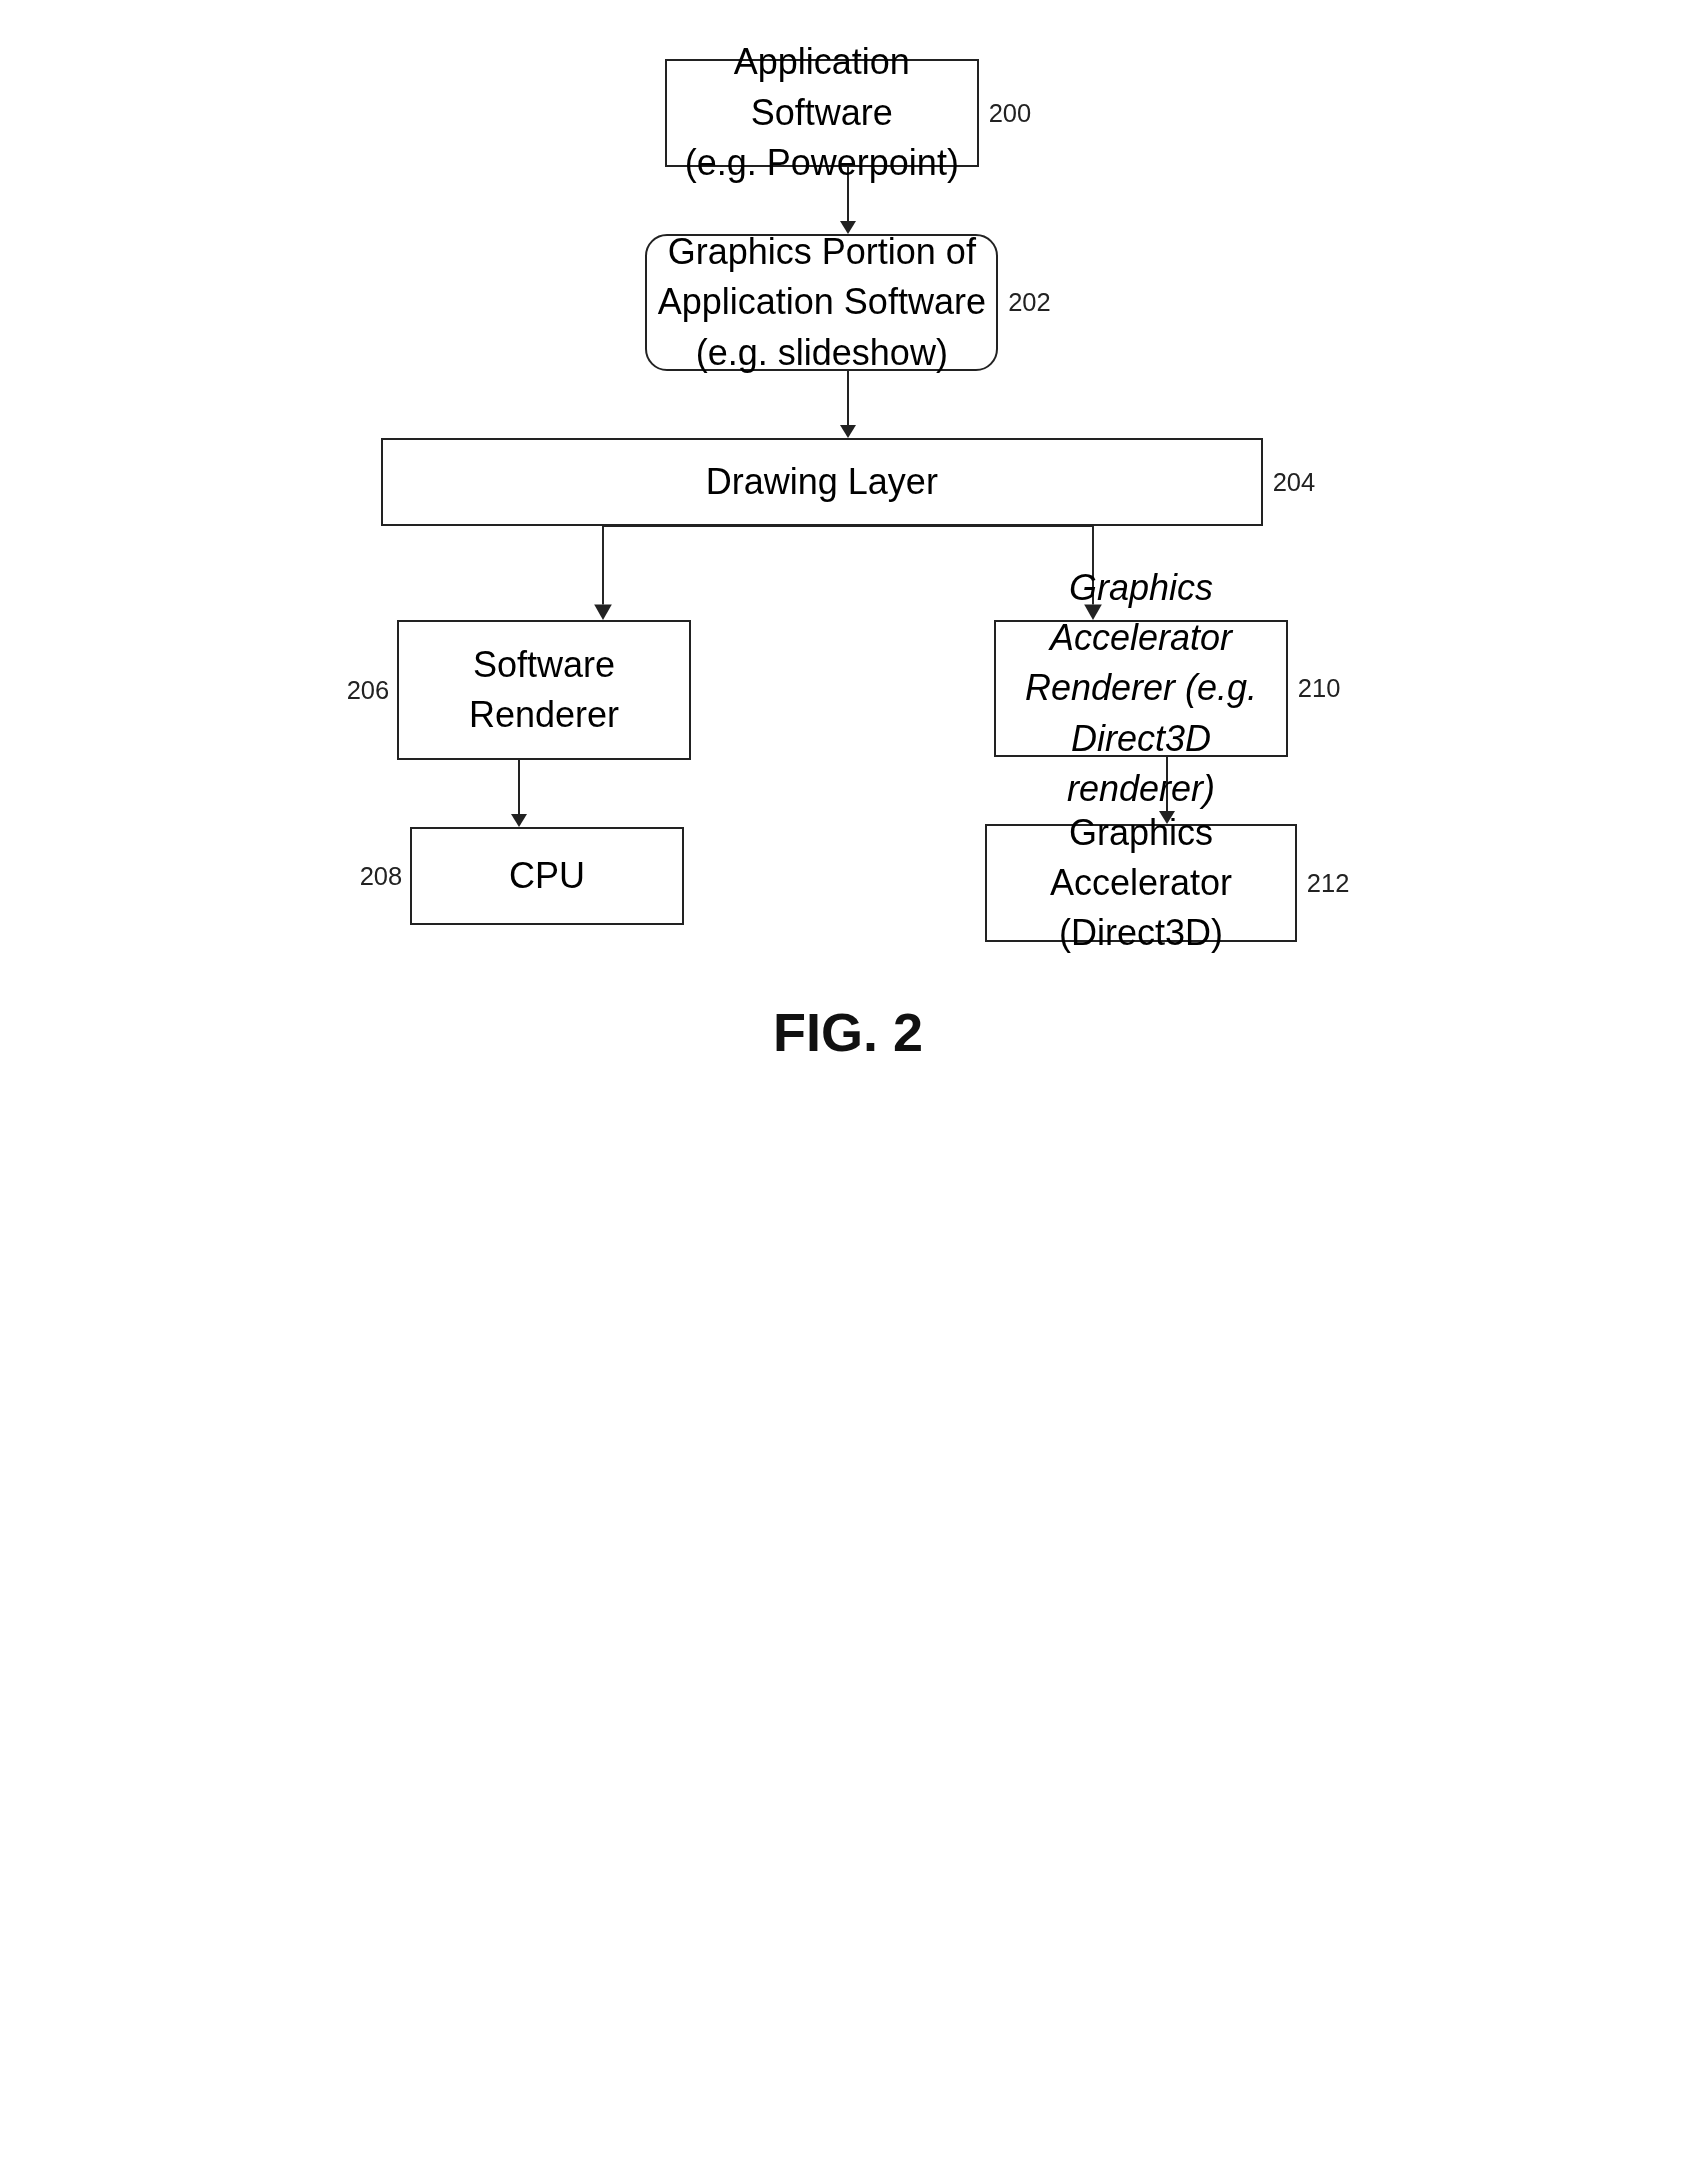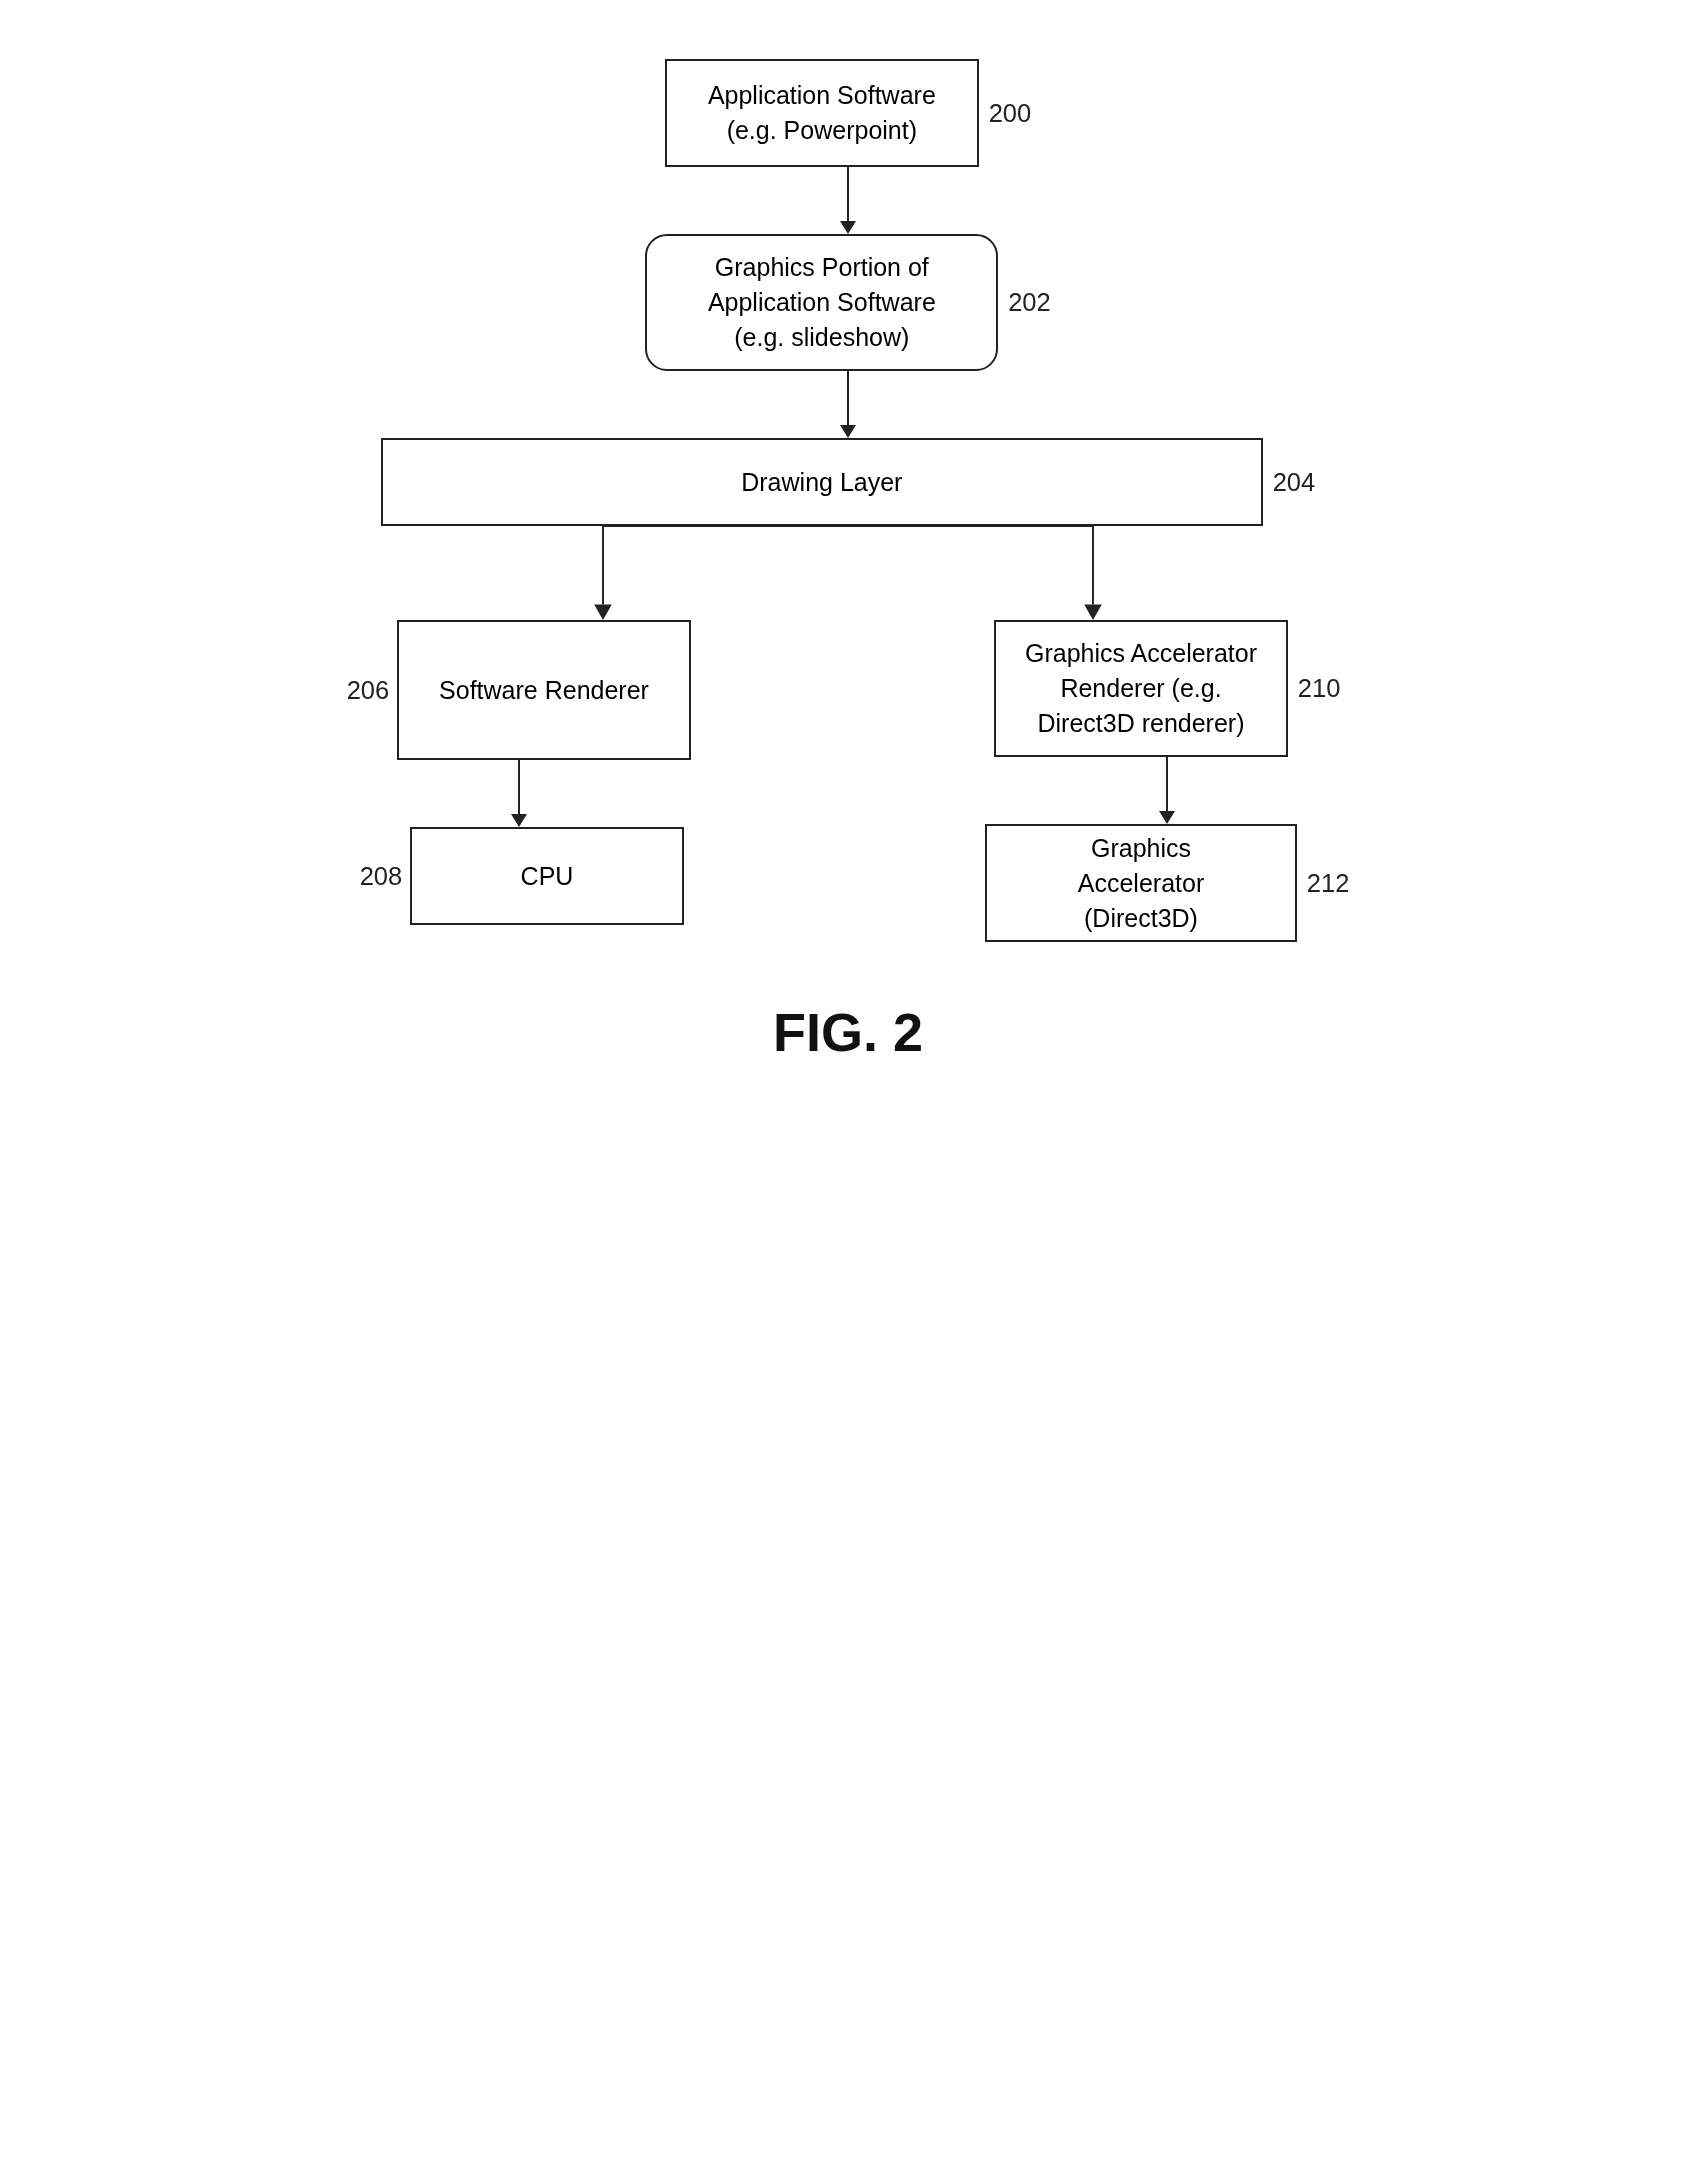--- a/index.html
+++ b/index.html
@@ -23,21 +23,21 @@
     }
 
     
     .box {
       border: 2px solid #222;
       background: #fff;
       display: flex;
       align-items: center;
       justify-content: center;
       text-align: center;
-      font-size: 25px;
+      font-size: 36px;
       line-height: 1.4;
       position: relative;
     }
 
     .box-app {
       width: 314px;
       height: 108px;
     }
     .box-graphics-portion {
       width: 353px;
@@ -48,20 +48,21 @@
       width: 882px;
       height: 88px;
     }
     .box-software-renderer {
       width: 294px;
       height: 140px;
     }
     .box-graphics-accel-renderer {
       width: 294px;
       height: 137px;
+      font-style: italic;
     }
     .box-cpu {
       width: 274px;
       height: 98px;
       text-align: center;
     }
     .box-graphics-accel {
       width: 312px;
       height: 118px;
     }

